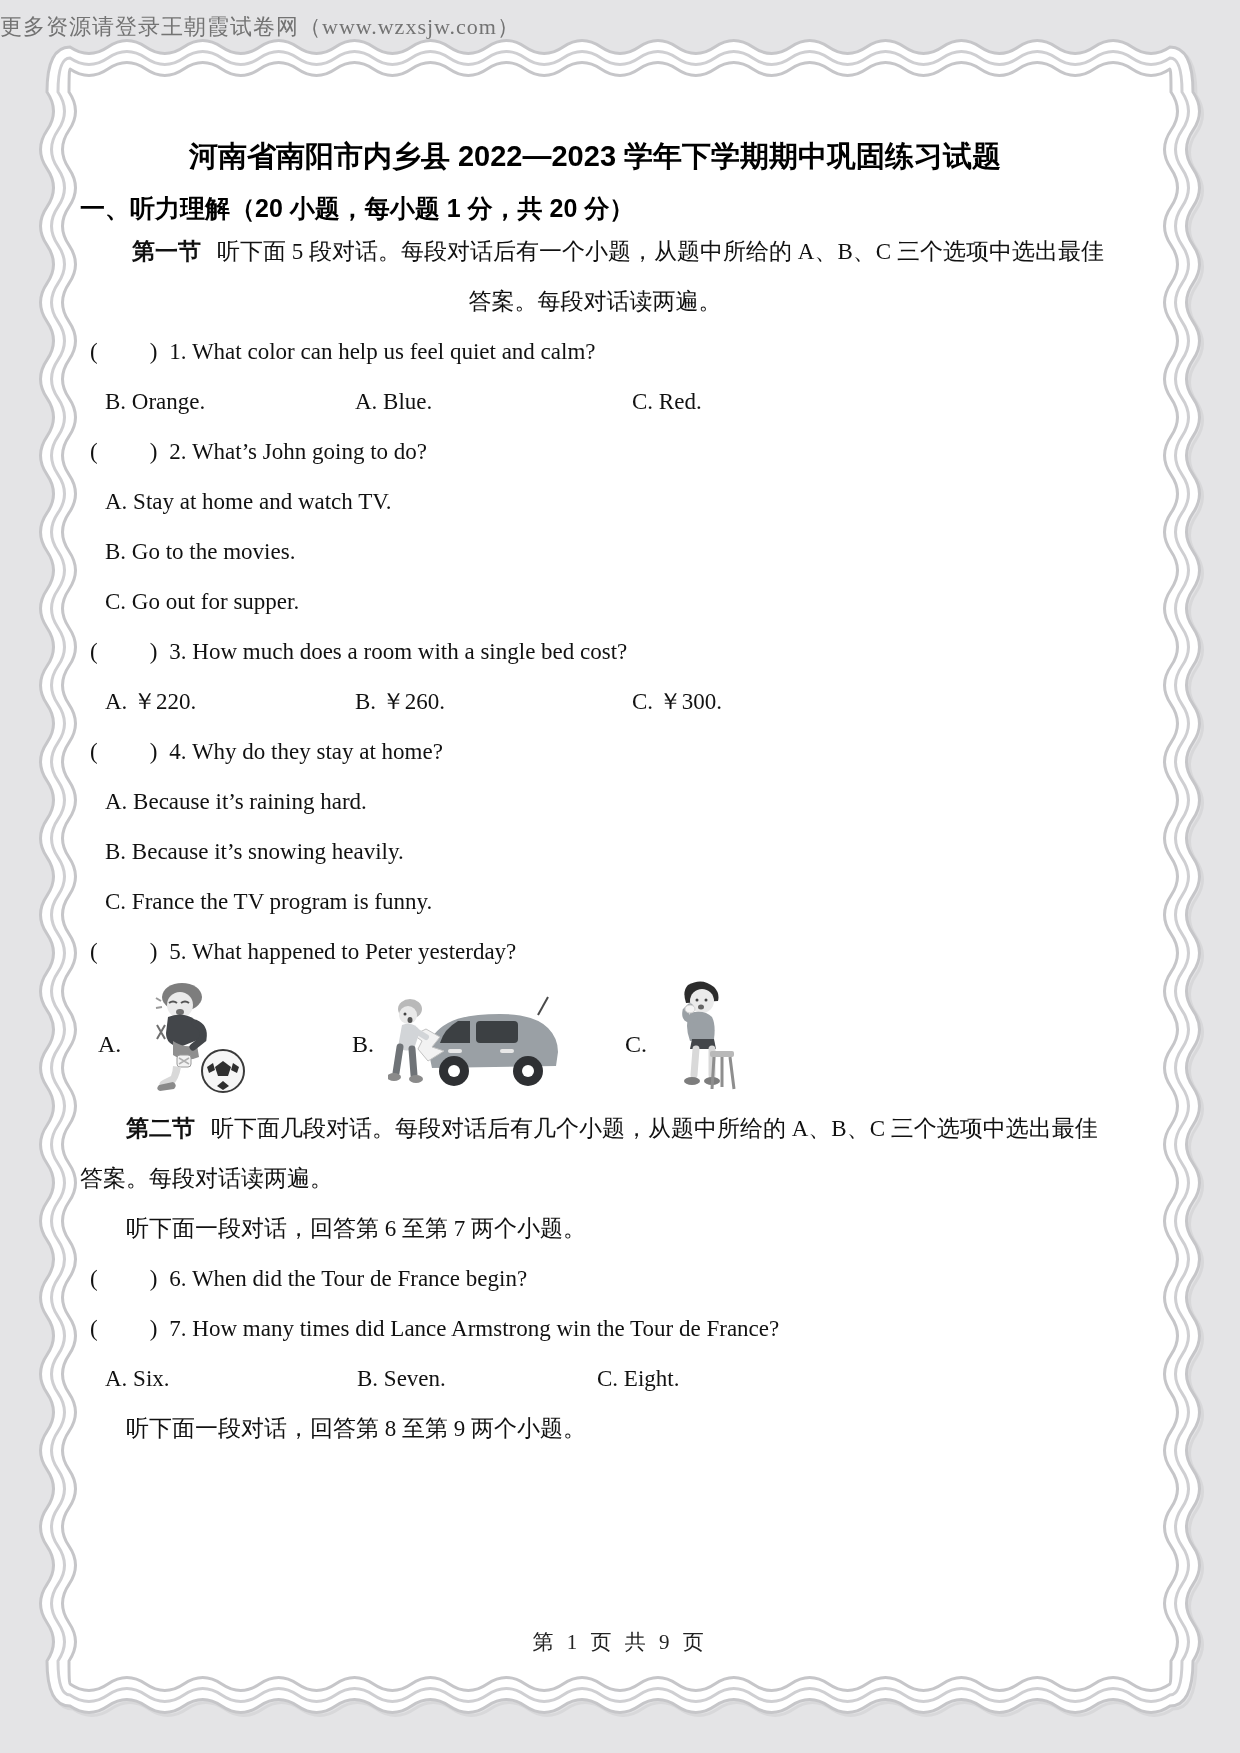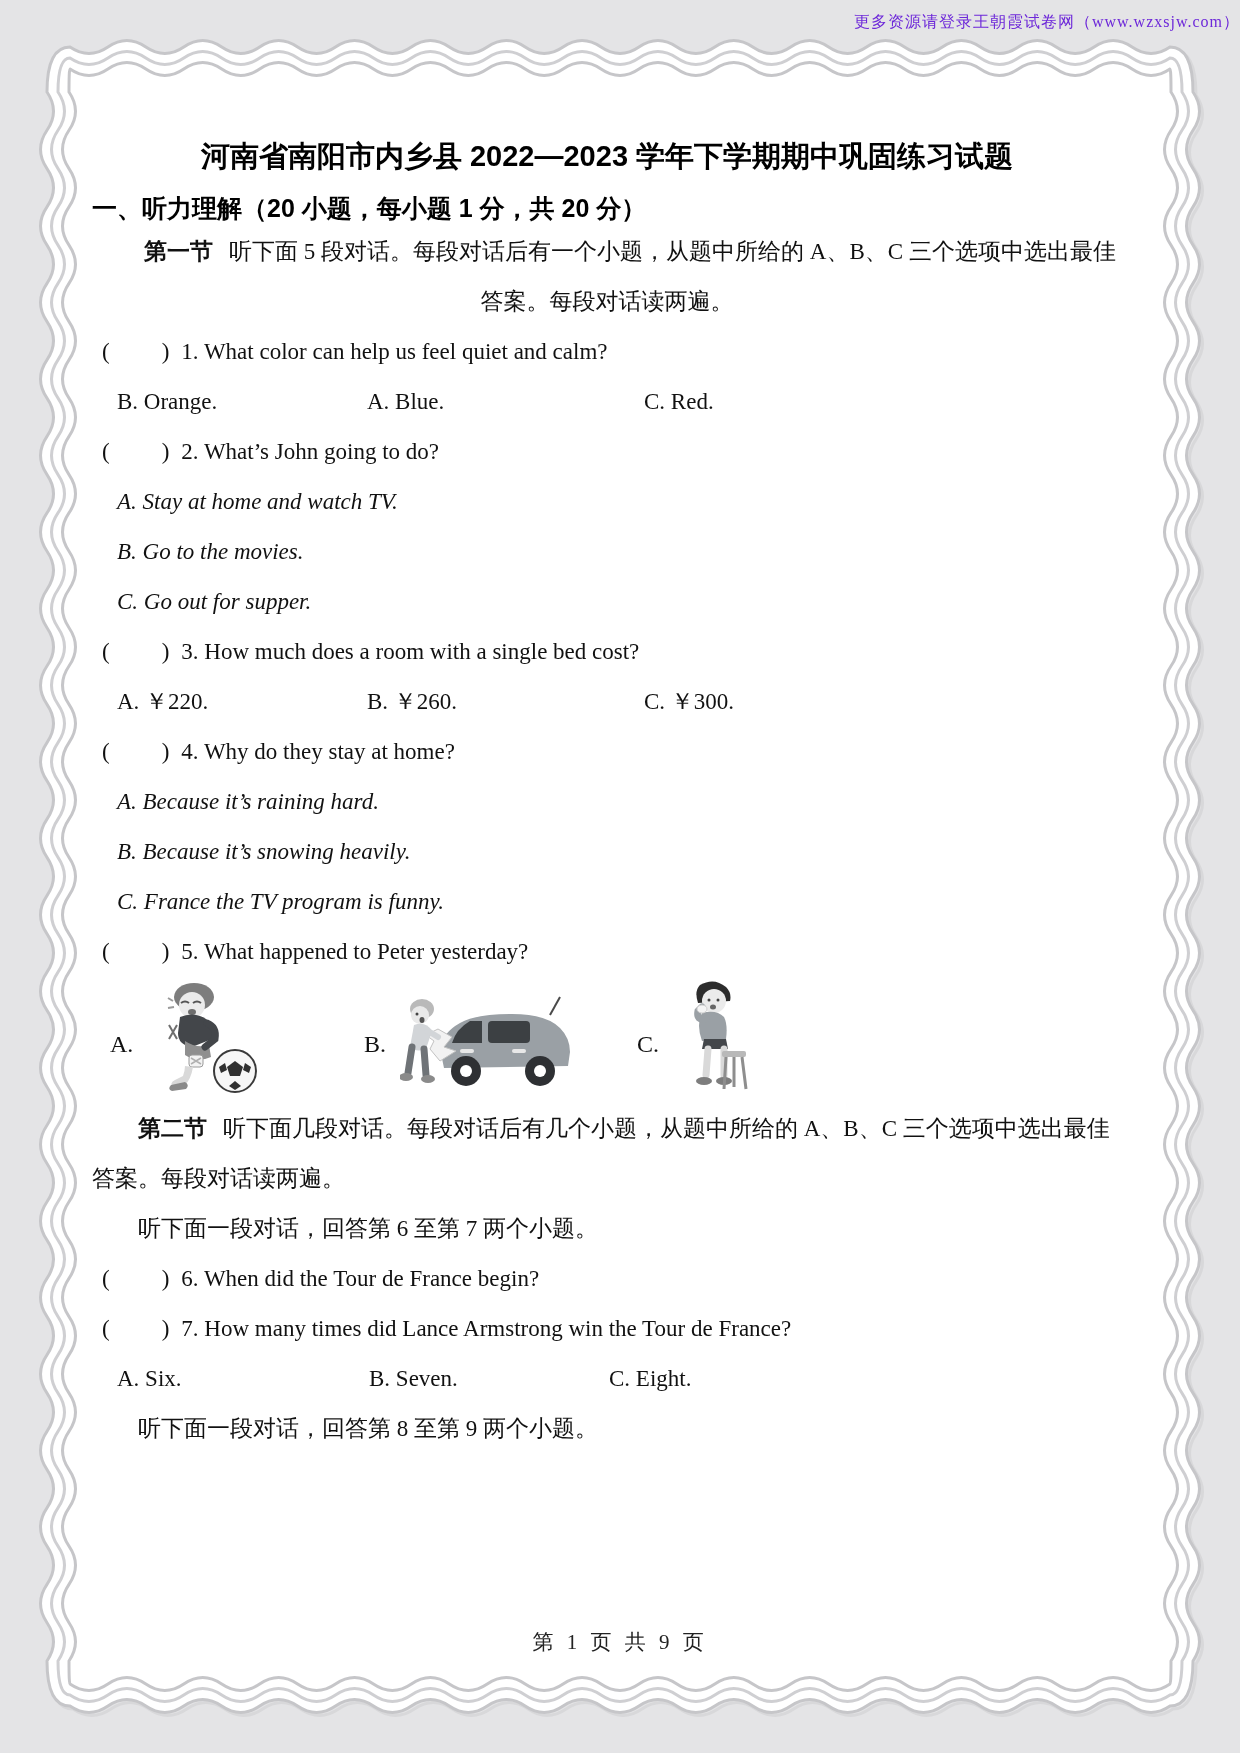--- a/index.html
+++ b/index.html
@@ -5,26 +5,26 @@
   html,body{margin:0;padding:0;}
   body{
     width:1240px;height:1753px;position:relative;
     background:#e4e4e6;
     font-family:"Liberation Serif", serif;
     color:#111;
     overflow:hidden;
   }
   .top-header{
     position:absolute;top:12px;left:0;width:100%;
-    text-align:right;font-size:16px;color:#6d28d9;
+    text-align:left;font-size:22px;color:#737373;
     letter-spacing:1px;
   }
   #frame-svg{position:absolute;left:0;top:0;}
   .content{
-    position:absolute;left:92px;top:138px;width:1030px;
+    position:absolute;left:80px;top:138px;width:1030px;
   }
   h1.title1{
     margin:0;text-align:center;
     font-family:"Liberation Sans", sans-serif;
     font-weight:bold;font-size:29px;line-height:36px;color:#000;
   }
   h2.title2{
     margin:12px 0 0 0;text-align:center;
     font-family:"Liberation Sans", sans-serif;
     font-weight:bold;font-size:29px;line-height:36px;color:#000;
@@ -36,21 +36,21 @@
   }
   .body-text{font-size:23px;line-height:50px;}
   p.para{margin:0;text-indent:46px;}
   p.para .part-label{font-weight:bold;font-family:"Liberation Sans", sans-serif;margin-right:16px;}
   p.qline{margin:0;padding-left:10px;}
   p.qline .bracket{margin-right:10px;letter-spacing:2px;}
   p.sub-line{margin:0;text-indent:46px;}
   .opts-row{display:grid;grid-template-columns:250px 277px 1fr;padding-left:25px;margin:0;}
   .opts-row.narrow{grid-template-columns:252px 240px 1fr;}
   .opts-row span{line-height:50px;}
-  p.opt-stacked{margin:0;padding-left:25px;font-style:italic;}
+  p.opt-stacked{margin:0;padding-left:25px;}
   .para-first{margin-top:26px;text-align:center;}
   .img-row{position:relative;height:118px;margin:2px 0 6px 0;}
   .img-row .img-label{position:absolute;font-size:24px;top:40px;}
   .img-row svg{position:absolute;}
   .footer{
     position:absolute;top:1628px;left:0;width:100%;
     text-align:center;font-size:21px;color:#222;letter-spacing:4px;
   }
 </style>
 </head>

